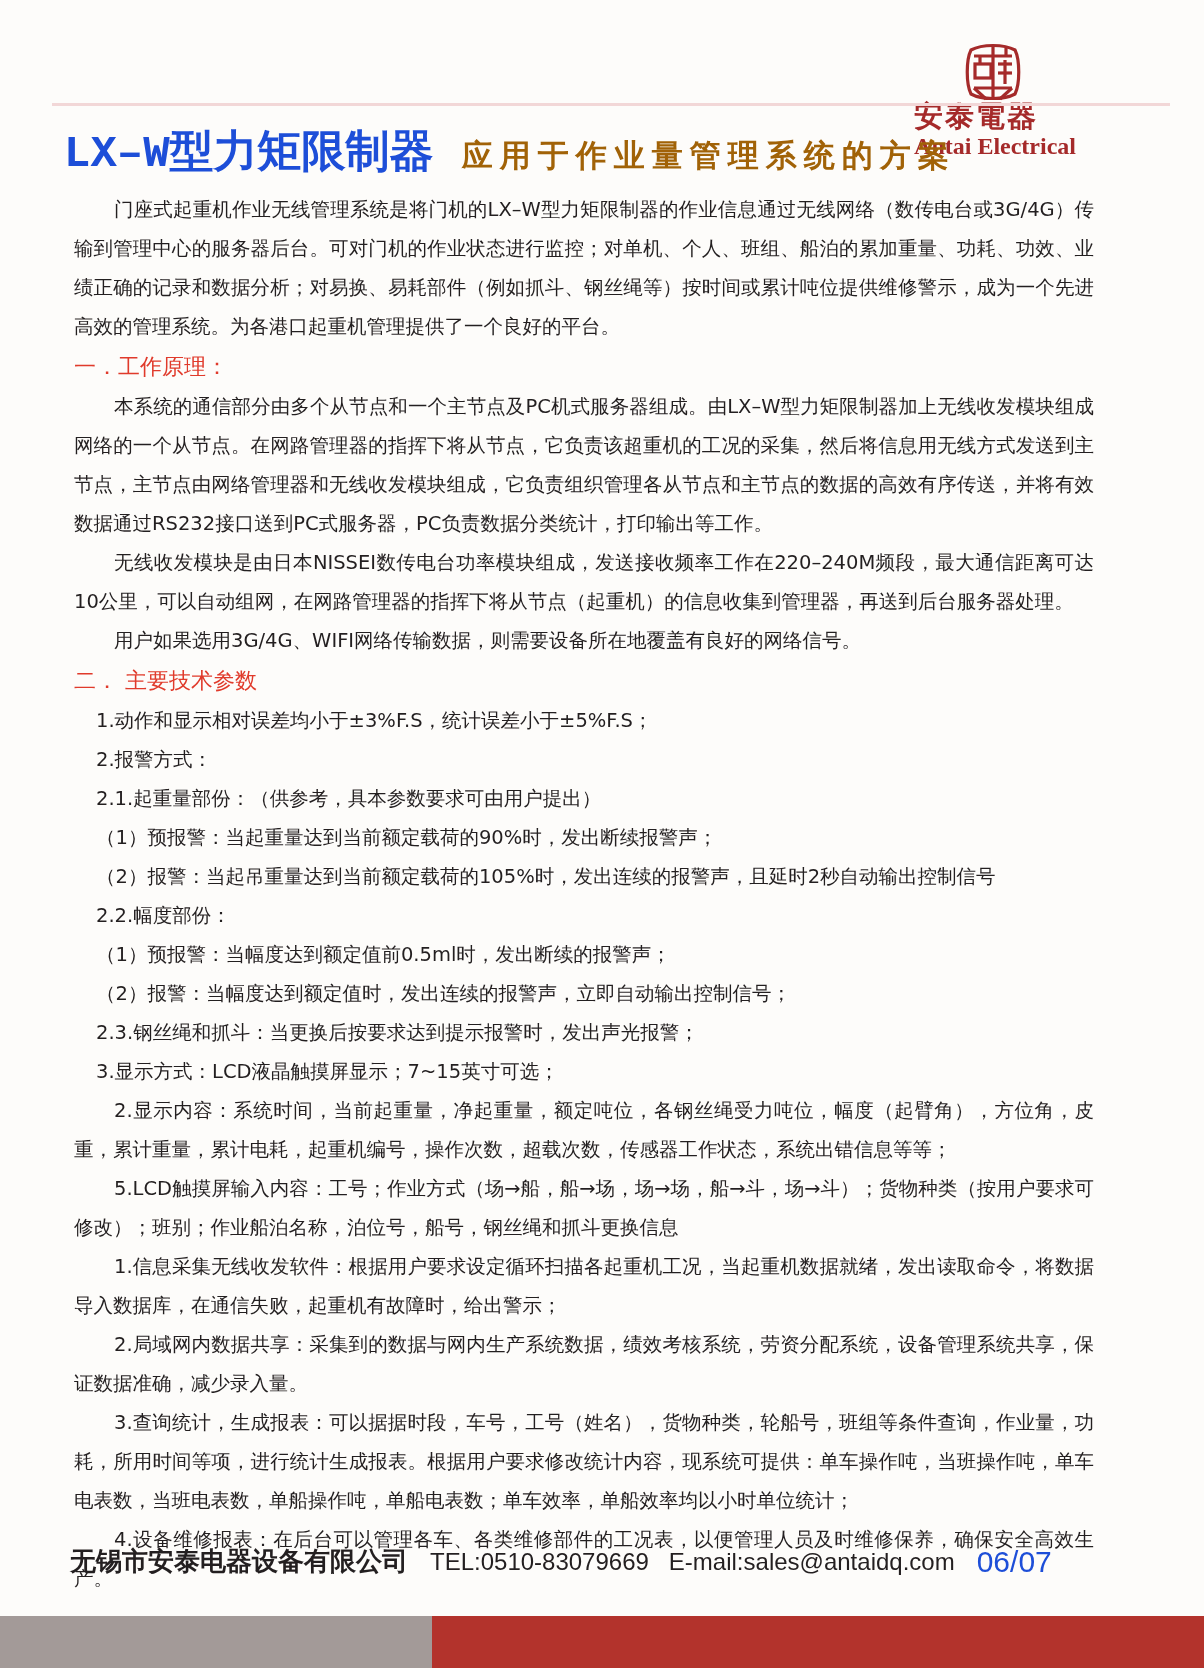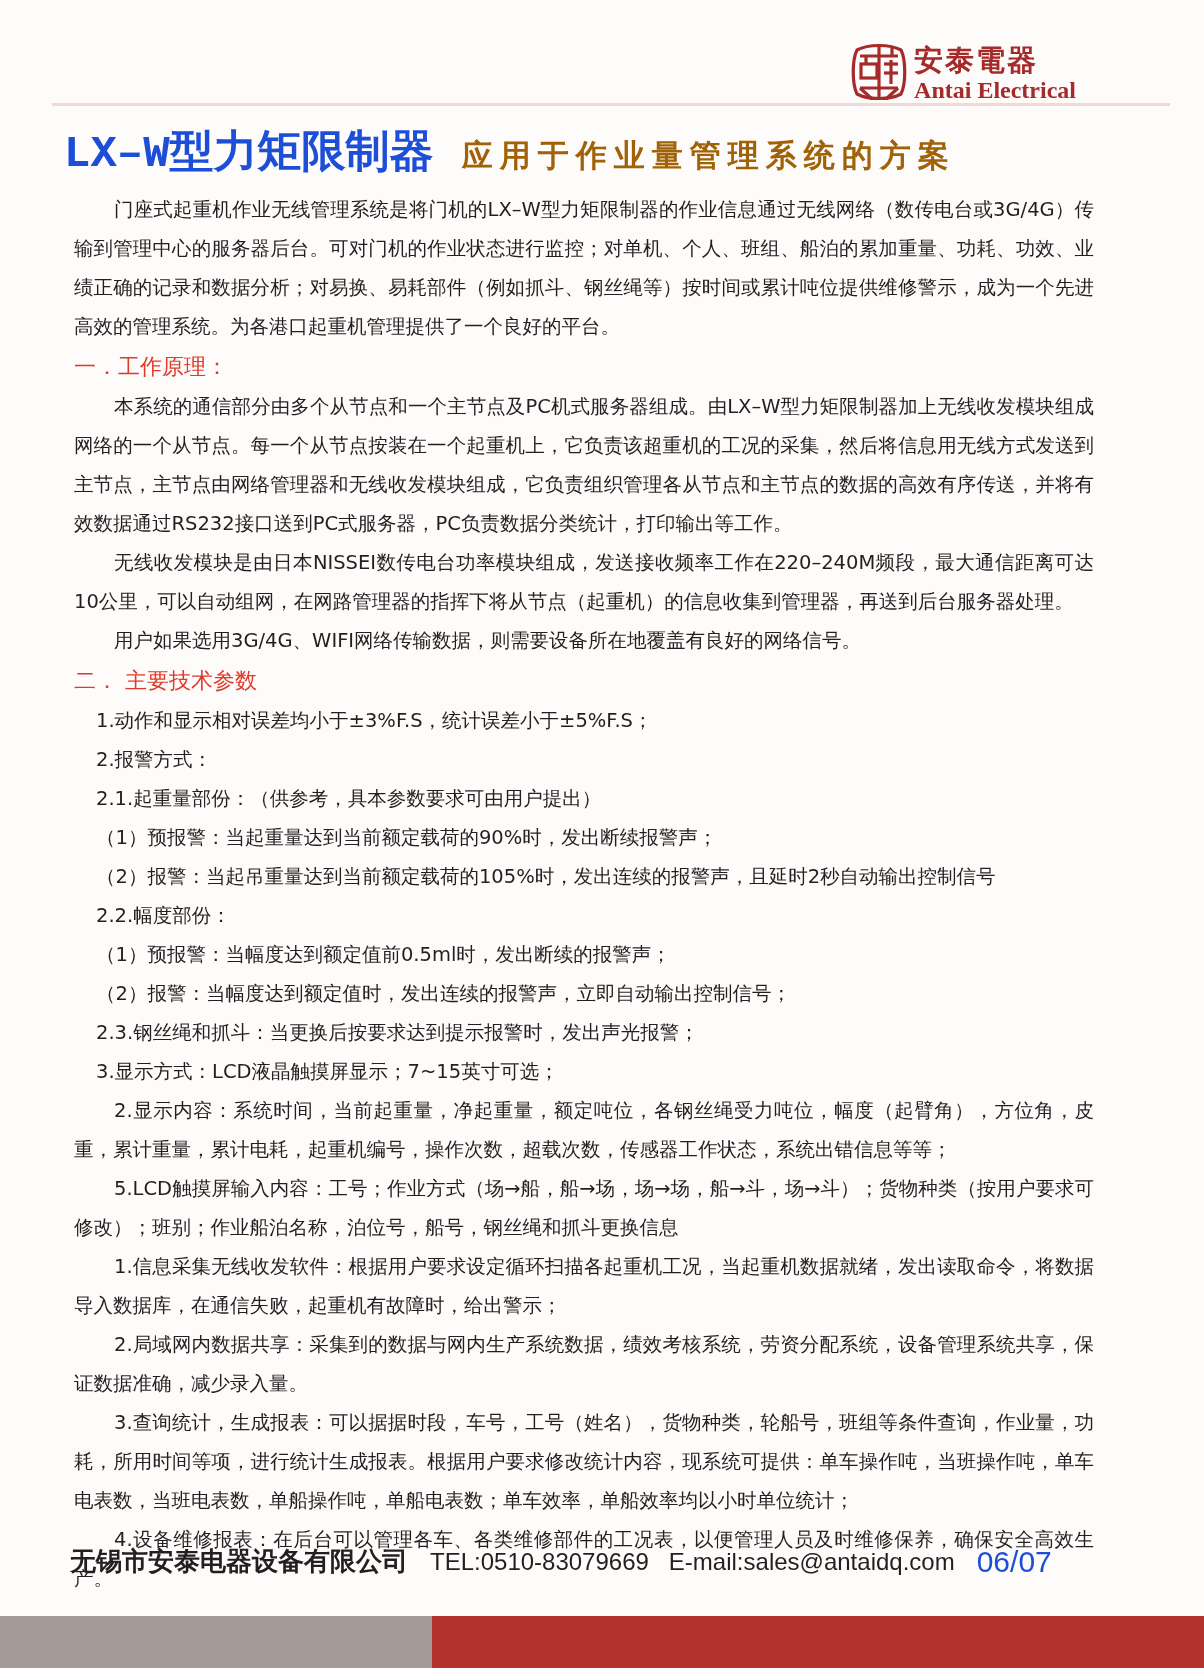--- a/index.html
+++ b/index.html
@@ -14,21 +14,21 @@
     width:1204px; height:1668px;
     background:#fdfcfa;
   }
 
   
   .header {
     position:absolute; top:0; left:0; width:1204px; height:108px;
   }
   .logo-block {
     position:absolute; right:128px; top:42px;
-    display:flex; align-items:flex-end;
+    display:flex; align-items:center;flex-direction:column;
   }
   .logo-seal { width:62px; height:60px; margin-right:4px; }
   .logo-text { display:flex; flex-direction:column; line-height:1; }
   .logo-cn {
     font-family:"DejaVu Serif", serif;
     font-size:29px; font-weight:bold; color:#a52a2a;
     letter-spacing:2px;
   }
   .logo-en {
     font-family:"Liberation Serif", serif;
@@ -158,21 +158,21 @@
   <div class="title-row">
     <span class="title-main">LX–W型力矩限制器</span>
     <span class="title-sub">应用于作业量管理系统的方案</span>
   </div>
 
   <div class="body">
 
     <p class="para indent">门座式起重机作业无线管理系统是将门机的LX–W型力矩限制器的作业信息通过无线网络（数传电台或3G/4G）传输到管理中心的服务器后台。可对门机的作业状态进行监控；对单机、个人、班组、船泊的累加重量、功耗、功效、业绩正确的记录和数据分析；对易换、易耗部件（例如抓斗、钢丝绳等）按时间或累计吨位提供维修警示，成为一个先进高效的管理系统。为各港口起重机管理提供了一个良好的平台。</p>
 
     <h2 class="sec">一．工作原理：</h2>
-    <p class="para indent">本系统的通信部分由多个从节点和一个主节点及PC机式服务器组成。由LX–W型力矩限制器加上无线收发模块组成网络的一个从节点。每一个从节点按装在一个起重机上，它负责该超重机的工况的采集，然后将信息用无线方式发送到主节点，主节点由网络管理器和无线收发模块组成，它负责组织管理各从节点和主节点的数据的高效有序传送，并将有效数据通过RS232接口送到PC式服务器，PC负责数据分类统计，打印输出等工作。</p>
+    <p class="para indent">本系统的通信部分由多个从节点和一个主节点及PC机式服务器组成。由LX–W型力矩限制器加上无线收发模块组成网络的一个从节点。在网路管理器的指挥下将从节点，它负责该超重机的工况的采集，然后将信息用无线方式发送到主节点，主节点由网络管理器和无线收发模块组成，它负责组织管理各从节点和主节点的数据的高效有序传送，并将有效数据通过RS232接口送到PC式服务器，PC负责数据分类统计，打印输出等工作。</p>
     <p class="para indent">无线收发模块是由日本NISSEI数传电台功率模块组成，发送接收频率工作在220–240M频段，最大通信距离可达10公里，可以自动组网，在网路管理器的指挥下将从节点（起重机）的信息收集到管理器，再送到后台服务器处理。</p>
     <p class="para indent">用户如果选用3G/4G、WIFI网络传输数据，则需要设备所在地覆盖有良好的网络信号。</p>
 
     <h2 class="sec">二．  主要技术参数</h2>
     <p class="para hang">1.动作和显示相对误差均小于±3%F.S，统计误差小于±5%F.S；</p>
     <p class="para hang">2.报警方式：</p>
     <p class="para hang">2.1.起重量部份：（供参考，具本参数要求可由用户提出）</p>
     <p class="para hang">（1）预报警：当起重量达到当前额定载荷的90%时，发出断续报警声；</p>
     <p class="para hang">（2）报警：当起吊重量达到当前额定载荷的105%时，发出连续的报警声，且延时2秒自动输出控制信号</p>
     <p class="para hang">2.2.幅度部份：</p>

